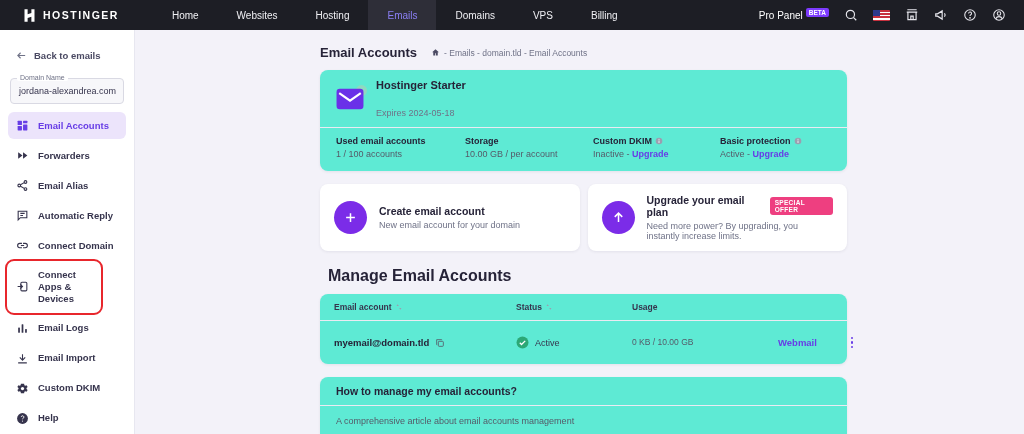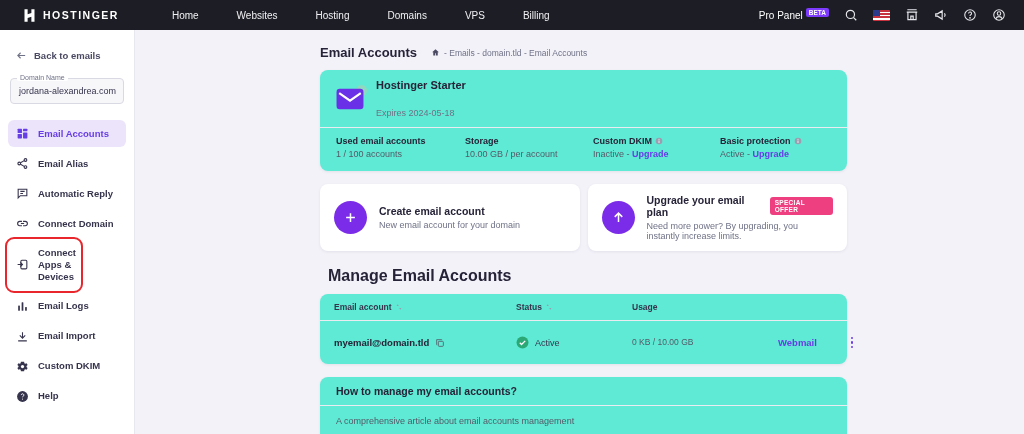--- a/index.html
+++ b/index.html
@@ -18,28 +18,28 @@
   .propanel { font-size:10px; color:#fff; cursor:pointer; white-space:nowrap; }
   .beta { background:#7d3bfe; color:#fff; font-size:6.5px; font-weight:bold; padding:1px 3px; border-radius:2px; margin-left:3px; position:relative; top:-4px; }
   .top-icon { width:14px; height:14px; color:#e8e8ee; cursor:pointer; }
   .flag { width:17px; height:11px; border-radius:1px; background:repeating-linear-gradient(#c8313e 0 1.6px,#fff 1.6px 3.2px); position:relative; cursor:pointer; }
   .flag::before { content:""; position:absolute; left:0; top:0; width:7px; height:6px; background:#2c3a8c; }
 
   
   .sidebar { position:absolute; left:0; top:30px; width:135px; height:404px; background:#fff; border-right:1px solid #e7e7f0; }
   .back-link { display:flex; align-items:center; gap:7px; padding:20px 0 0 16px; font-size:9.5px; font-weight:bold; color:#4b4a63; cursor:pointer; }
   .back-link svg { width:11px; height:11px; color:#6f7287; }
-  .domain-box { margin:17px 10px 16px; height:26px; border:1px solid #d9d9e3; border-radius:4px; background:#f7f7fa; position:relative; cursor:pointer; }
+  .domain-box { margin:17px 10px 8px; height:26px; border:1px solid #d9d9e3; border-radius:4px; background:#f7f7fa; position:relative; cursor:pointer; }
   .domain-box .flabel { position:absolute; top:-5px; left:6px; font-size:7px; color:#6f7287; background:#fff; padding:0 3px; border-radius:2px; }
   .domain-box .dvalue { font-size:9px; color:#36344d; padding:7px 8px; white-space:nowrap; overflow:hidden; }
   .menu { list-style:none; padding:0 8px; }
   .menu li { display:flex; align-items:center; gap:9px; padding:7px 8px; margin-bottom:3px; border-radius:6px; font-size:9.5px; font-weight:bold; color:#36344d; cursor:pointer; line-height:1.25; }
   .menu li svg { width:13px; height:13px; flex:0 0 13px; }
   .menu li.active { background:#ece4fb; color:#673de6; }
-  .menu li.highlighted { outline:2px solid #e8262c; outline-offset:1px; width:72px; }
+  .menu li.highlighted { outline:2px solid #e8262c; outline-offset:1px; width:92px; }
 
   
   .main { position:absolute; left:136px; top:30px; width:888px; height:404px; padding:15px 0 0 184px; }
   .title-row { display:flex; align-items:center; gap:14px; margin-bottom:10px; }
   .page-title { font-size:13px; font-weight:bold; color:#262338; }
   .breadcrumb { display:flex; align-items:center; gap:4px; font-size:8.5px; color:#6f7287; cursor:pointer; }
   .breadcrumb svg { width:9px; height:9px; color:#4b4a63; }
   .card { background:#5eead4; border-radius:8px; box-shadow:0 1px 3px rgba(36,36,66,.08); width:527px; }
 
   
@@ -96,20 +96,21 @@
   <div class="logo">
     <svg viewBox="0 0 24 24" fill="#fff">
         <path d="M4 2h5v8l6-2V2h5v20h-5v-8l-6 2v6H4z"></path>
       </svg>
     <span class="logo-text">HOSTINGER</span>
   </div>
   <nav class="topnav">
     <a>Home</a>
     <a>Websites</a>
     <a>Hosting</a>
+    <a class="active">Emails</a>
     <a>Domains</a>
     <a>VPS</a>
     <a>Billing</a>
   </nav>
   <div class="top-right">
     <span class="propanel"><span>Pro Panel</span><span class="beta">BETA</span></span>
     <svg class="top-icon" viewBox="0 0 24 24" fill="none" stroke="currentColor" stroke-width="2">
         <circle cx="11" cy="11" r="7"></circle>
         <path d="M16.5 16.5L21 21"></path>
       </svg>
@@ -149,20 +150,26 @@
     <li class="active">
       <svg viewBox="0 0 24 24" fill="currentColor">
           <rect x="3" y="3" width="8" height="8" rx="1"></rect>
           <rect x="13" y="3" width="8" height="5" rx="1"></rect>
           <rect x="3" y="13" width="8" height="8" rx="1"></rect>
           <rect x="13" y="10" width="8" height="11" rx="1"></rect>
         </svg>
       <span>Email Accounts</span>
     </li>
     <li>
+      <svg viewBox="0 0 24 24" fill="currentColor">
+          <path d="M4 6v12l8-6zM13 6v12l8-6z"></path>
+        </svg>
+      <span>Forwarders</span>
+    </li>
+    <li>
       <svg viewBox="0 0 24 24" fill="none" stroke="currentColor" stroke-width="2">
           <circle cx="6" cy="12" r="2.5"></circle>
           <circle cx="17.5" cy="5.5" r="2.5"></circle>
           <circle cx="17.5" cy="18.5" r="2.5"></circle>
           <path d="M8.3 10.7l6.9-4M8.3 13.3l6.9 4"></path>
         </svg>
       <span>Email Alias</span>
     </li>
     <li>
       <svg viewBox="0 0 24 24" fill="none" stroke="currentColor" stroke-width="2">

